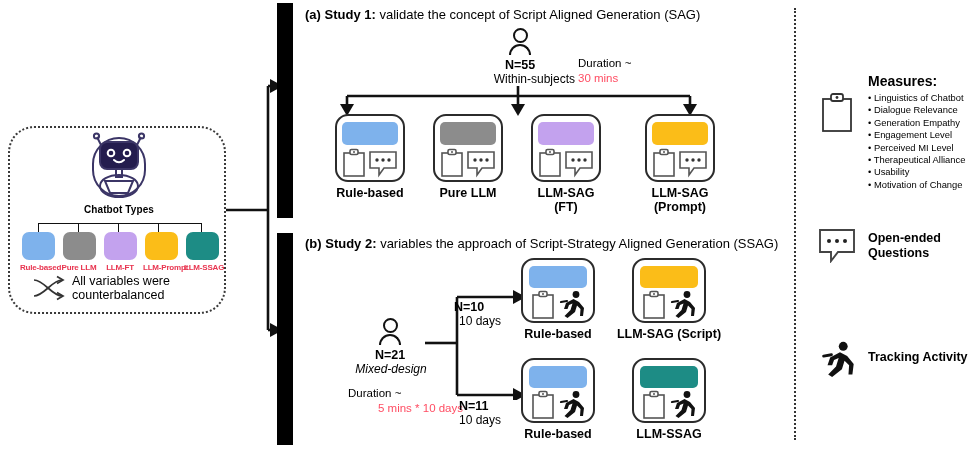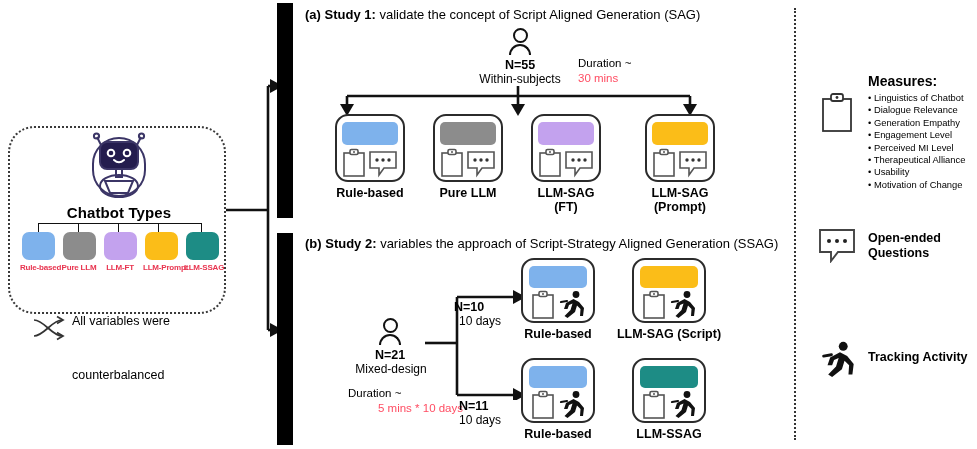--- a/index.html
+++ b/index.html
@@ -5,31 +5,31 @@
   html,body{margin:0;padding:0;background:#ffffff;}
   body{width:977px;height:449px;position:relative;overflow:hidden;
        font-family:"Liberation Sans","DejaVu Sans",sans-serif;color:#000;}
   .abs{position:absolute;}
 
   
   #left-panel{left:8px;top:126px;width:218px;height:188px;
       border:2px dotted #3a3a3a;border-radius:26px;box-sizing:border-box;}
   #robot-wrap{left:0;top:4px;width:218px;text-align:center;}
   #chatbot-types-title{left:0;top:76px;width:218px;text-align:center;
-      font-size:15px;font-weight:bold;letter-spacing:.1px;}
+      font-size:10px;font-weight:bold;letter-spacing:.1px;}
   
   #swatch-bracket{left:28px;top:95px;width:162px;height:9px;
       border-top:1.6px solid #111;border-left:1.6px solid #111;border-right:1.6px solid #111;}
   .bracket-tick{position:absolute;top:0;width:0;height:9px;border-left:1.6px solid #111;}
   #swatch-row{left:10px;top:104px;width:200px;display:flex;justify-content:space-between;}
   .swatch-cell{width:36px;text-align:center;}
   .swatch{width:33px;height:28px;border-radius:7px;margin:0 auto;}
   .swatch-label{font-size:8px;font-weight:bold;color:#e8344f;margin-top:3px;white-space:nowrap;letter-spacing:-.2px;}
   #counterbalance{left:22px;top:146px;width:190px;display:flex;align-items:center;gap:6px;}
-  #counterbalance .cb-text{font-size:12.5px;line-height:14px;margin-top:40px;}
+  #counterbalance .cb-text{font-size:12.5px;line-height:14px;}
 
   
   .black-bar{background:#000;width:16px;left:277px;}
   #black-bar-top{top:3px;height:215px;}
   #black-bar-bottom{top:233px;height:212px;}
 
   
   #connector{left:226px;top:68px;width:60px;height:280px;}
 
   
@@ -151,21 +151,21 @@
 <div class="abs black-bar" id="black-bar-top"></div>
 <div class="abs black-bar" id="black-bar-bottom"></div>
 
 <div class="abs study-title" id="study1-title"><b><span>(a) </span><span>Study 1:</span></b><span> validate the concept of Script Aligned Generation (SAG)</span></div>
 
 <div class="abs" style="left:500px;top:28px;width:40px;">
   <div class="person-head"></div>
     <div class="person-body"></div>
 </div>
 <div class="abs nlabel" style="left:496px;top:58px;width:48px;text-align:center;">N=55</div>
-<div class="abs sublabel" style="left:465px;top:72px;width:110px;text-align:center;">Within-subjects</div>
+<div class="abs sublabel" style="left:465px;top:72px;width:110px;text-align:right;">Within-subjects</div>
 <div class="abs graytext" style="left:578px;top:57px;">Duration ~</div>
 <div class="abs redtext" style="left:578px;top:72px;">30 mins</div>
 
 <svg class="abs" style="left:330px;top:86px;width:400px;height:30px;">
   <line x1="188" y1="0" x2="188" y2="10" stroke="#111" stroke-width="2.6"></line>
   <line x1="17" y1="10" x2="360" y2="10" stroke="#111" stroke-width="2.6"></line>
   <line x1="17" y1="10" x2="17" y2="20" stroke="#111" stroke-width="2.6"></line>
   <path d="M10 18 L17 30 L24 18 z" fill="#111"></path>
   <line x1="188" y1="10" x2="188" y2="20" stroke="#111" stroke-width="2.6"></line>
   <path d="M181 18 L188 30 L195 18 z" fill="#111"></path>
@@ -247,21 +247,21 @@
 <div class="abs card-label" style="left:630px;top:186px;width:100px;">LLM-SAG</div>
 <div class="abs card-label" style="left:630px;top:200px;width:100px;">(Prompt)</div>
 
 <div class="abs study-title" id="study2-title"><b><span>(b) </span><span>Study 2:</span></b><span> variables the approach of Script-Strategy Aligned Generation (SSAG)</span></div>
 
 <div class="abs" style="left:370px;top:318px;width:40px;">
   <div class="person-head"></div>
     <div class="person-body"></div>
 </div>
 <div class="abs nlabel" style="left:366px;top:348px;width:48px;text-align:center;">N=21</div>
-<div class="abs sublabel" style="left:350px;top:362px;width:82px;text-align:center;">Mixed-design</div>
+<div class="abs sublabel" style="left:350px;top:362px;width:82px;text-align:center;font-style:italic;">Mixed-design</div>
 <div class="abs graytext" style="left:348px;top:387px;">Duration ~</div>
 <div class="abs redtext" style="left:348px;top:402px;padding-left:30px;">5 mins * 10 days</div>
 
 <svg class="abs" style="left:425px;top:285px;width:115px;height:115px;">
   <line x1="0" y1="58" x2="32" y2="58" stroke="#111" stroke-width="2.6"></line>
   <line x1="32" y1="12" x2="32" y2="110" stroke="#111" stroke-width="2.6"></line>
   <line x1="32" y1="12" x2="90" y2="12" stroke="#111" stroke-width="2.6"></line>
   <path d="M88 5 L101 12 L88 19 z" fill="#111"></path>
   <line x1="32" y1="110" x2="90" y2="110" stroke="#111" stroke-width="2.6"></line>
   <path d="M88 103 L101 110 L88 117 z" fill="#111"></path>

